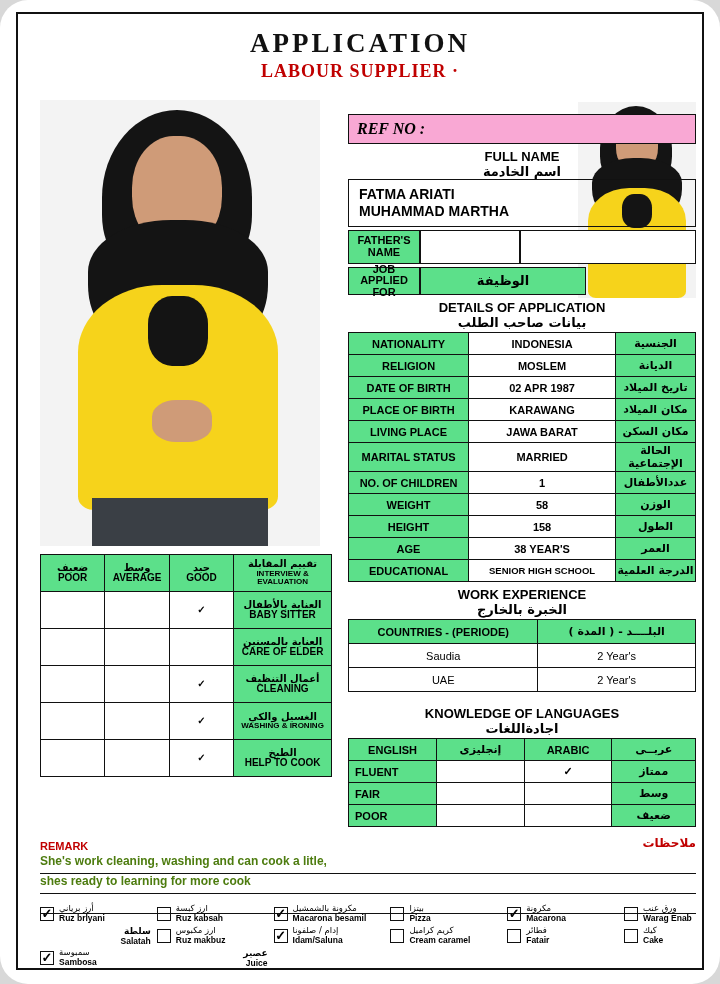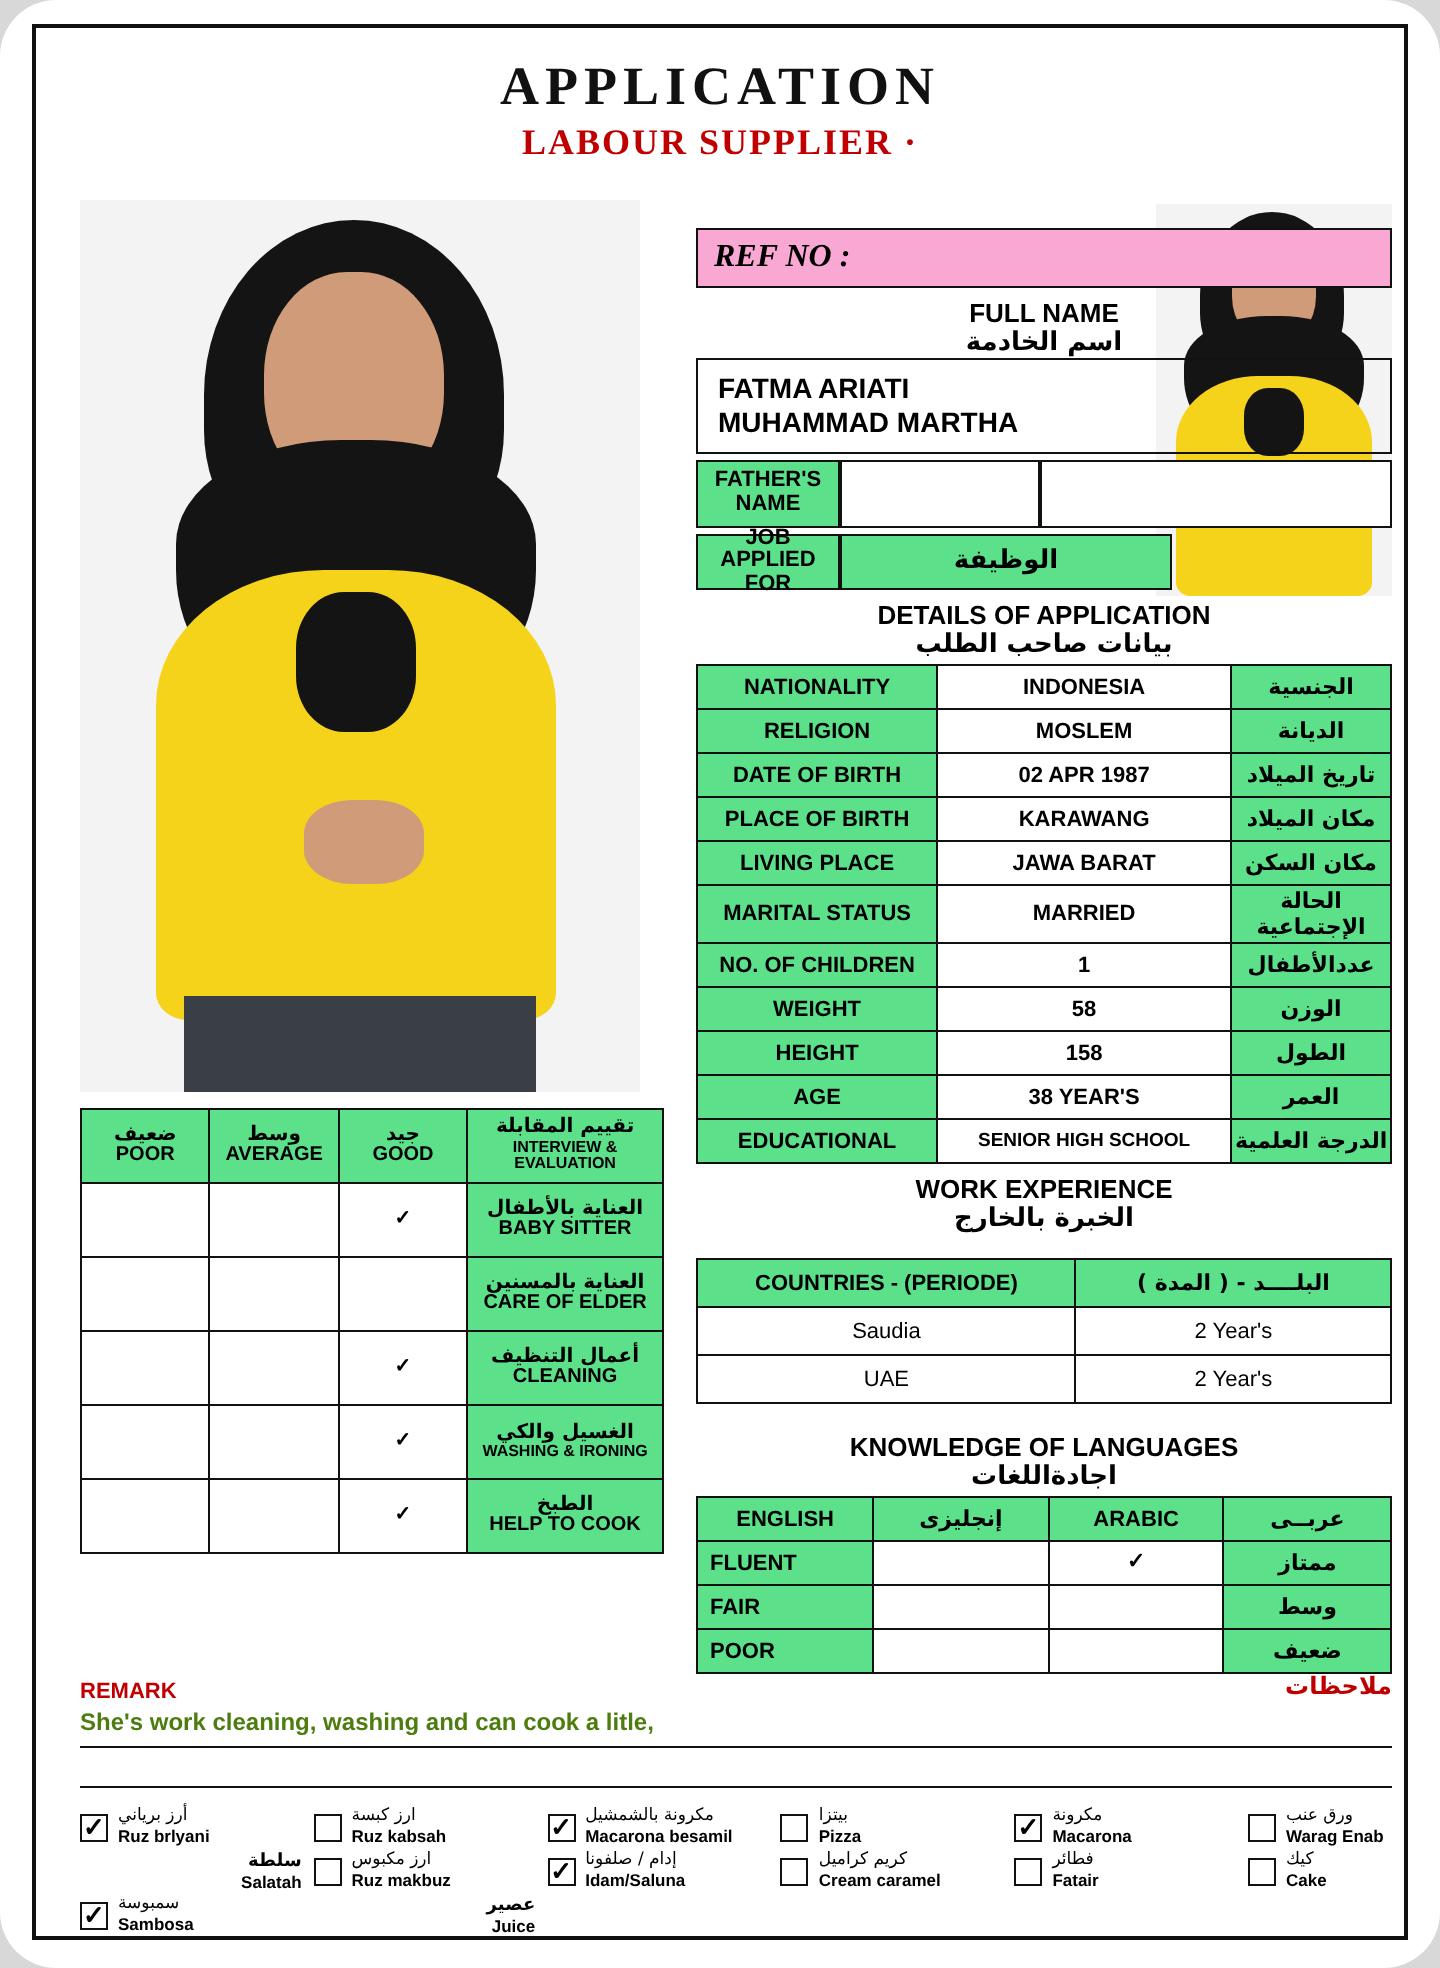--- a/index.html
+++ b/index.html
@@ -32,21 +32,21 @@
   .fullname-lbl{font-weight:bold;font-size:13px;}
   .nm-box{border:1.5px solid #111;box-sizing:border-box;height:48px;display:flex;flex-direction:column;justify-content:center;padding-left:10px;font-weight:bold;font-size:14px;line-height:1.25;}
   .sec-title{display:flex;justify-content:space-between;align-items:center;font-weight:bold;font-size:13px;margin-top:5px;flex-direction:column;}
   .ar{font-family:"DejaVu Sans",sans-serif;font-size:13px;font-weight:bold;}
   table{border-collapse:collapse;}
   .det{width:348px;margin-top:2px;}
   .det td{border:1.5px solid #111;height:19px;font-size:11px;}
   .det td.k{background:#5ce08a;font-weight:bold;text-align:center;width:120px;}
   .det td.v{text-align:center;font-weight:bold;width:150px;}
   .det td.a{background:#5ce08a;font-weight:bold;text-align:center;width:78px;font-family:"DejaVu Sans",sans-serif;}
-  .work{width:348px;margin-top:12px;}
+  .work{width:348px;margin-top:2px;}
   .work td,.work th{border:1.5px solid #111;height:21px;font-size:11px;text-align:center;}
   .work th{background:#5ce08a;font-weight:bold;font-size:11px;}
   .lang{width:348px;margin-top:2px;}
   .lang td,.lang th{border:1.5px solid #111;height:19px;font-size:11px;text-align:center;font-weight:bold;}
   .lang th{background:#5ce08a;}
   .lang td.arlbl{background:#5ce08a;font-family:"DejaVu Sans",sans-serif;}
   .lang td.lvl{background:#5ce08a;text-align:left;padding-left:6px;}
   
   .evalwrap{position:absolute;left:22px;top:540px;width:292px;}
   .eval{width:292px;}
@@ -323,20 +323,21 @@
         </tbody>
       </table>
     </div>
 
     <div class="remark">
       <div>
         <span class="rm-ar">ملاحظات</span>
         <span class="rm-title">REMARK</span>
       </div>
       <div class="rm-line">She's work cleaning, washing and can cook a litle,</div>
+      <div class="rm-line">shes ready to learning for more cook</div>
       <div class="rm-line"></div>
     </div>
 
     <div class="foods">
       <div class="fitem">
           <div class="cbx">✓</div>
           <div class="flabel">
             <span class="a">أرز برياني</span>
             <span class="e">Ruz brlyani</span>
           </div>

